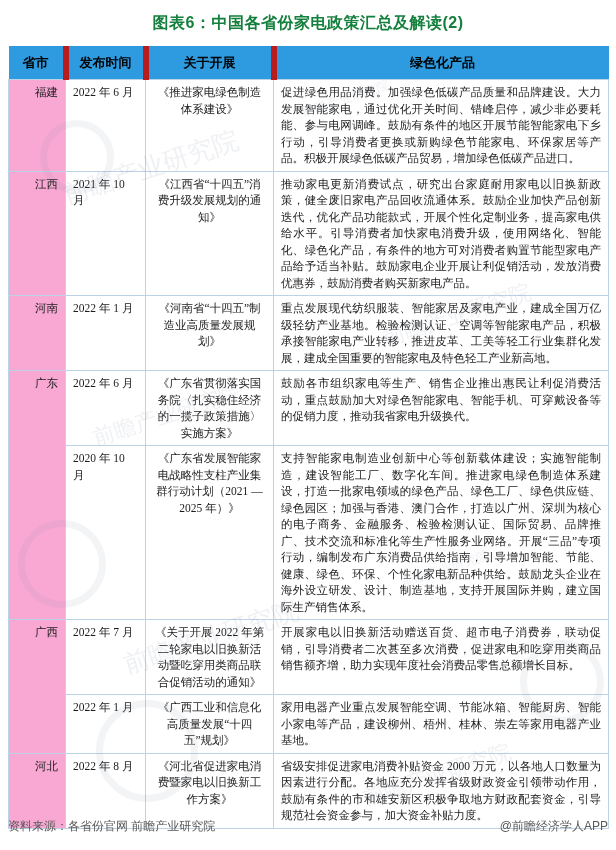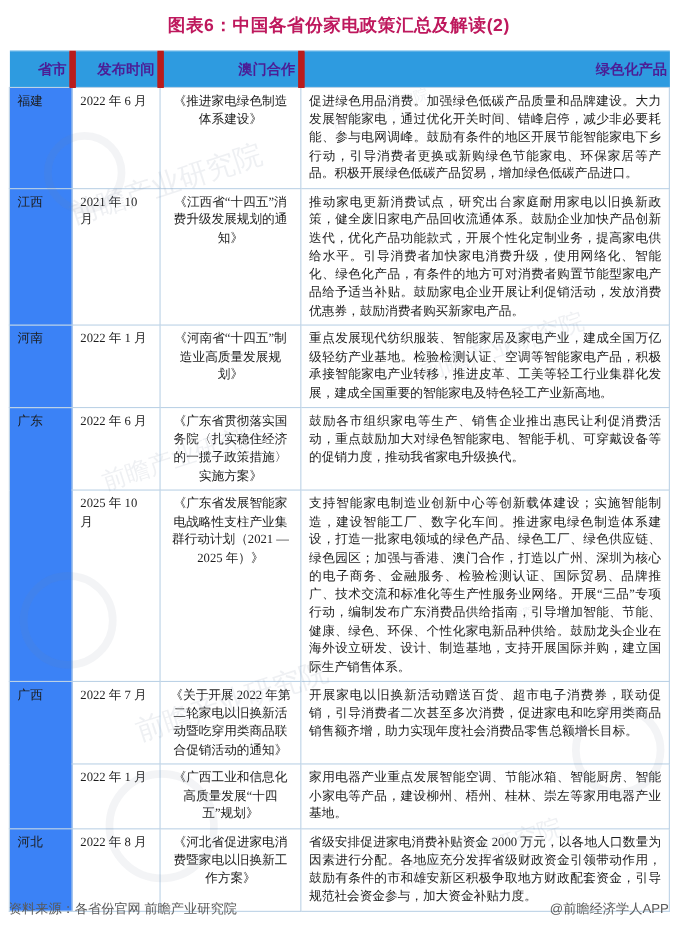--- a/index.html
+++ b/index.html
@@ -3,40 +3,40 @@
 <meta charset="utf-8">
 <style>
   html,body{margin:0;padding:0;}
   body{
     width:616px;height:850px;position:relative;overflow:hidden;background:#ffffff;
     font-family:"Liberation Serif","DejaVu Serif",serif;color:#222;
   }
   .title{
     text-align:center;padding-top:13px;
     font-family:"Liberation Sans","DejaVu Sans",sans-serif;
-    font-weight:bold;font-size:16px;color:#be185d;letter-spacing:.5px;
+    font-weight:bold;font-size:16px;color:#15803d;letter-spacing:.5px;
   }
   table.policy{
     position:absolute;left:8px;top:46px;width:600px;
     border-collapse:collapse;table-layout:fixed;z-index:1;
   }
   table.policy th{
-    background:#2e9be0;color:#4c1d95;
+    background:#2e9be0;color:#000000;
     font-family:"Liberation Sans","DejaVu Sans",sans-serif;
     font-weight:bold;font-size:13px;padding:7px 2px;
-    border-top:1px solid #2e9be0;border-bottom:1px solid #bcd2e6;text-align:right;
+    border-top:1px solid #2e9be0;border-bottom:1px solid #bcd2e6;
   }
   table.policy th + th{border-left:6px solid #b91c1c;}
   table.policy td{
     border:1px solid #bcd2e6;
     font-size:11.5px;line-height:16.5px;
     padding:4px 7px;vertical-align:top;color:#1c1c1c;
   }
   td.prov{
-    background:#3b82f6;text-align:left;vertical-align:middle;
+    background:#f9a8d4;text-align:right;vertical-align:middle;
     font-size:12px;
   }
   td.date{text-align:left;padding:4px 2px;}
   td.policy-name{text-align:center;padding:4px 5px;}
   td.content{text-align:justify;padding:4px 9px;}
   .footer{
     position:absolute;left:8px;right:8px;bottom:15px;
     display:flex;justify-content:space-between;
     font-family:"Liberation Sans","DejaVu Sans",sans-serif;
     font-size:12px;color:#595959;z-index:1;gap:18px;
@@ -66,21 +66,21 @@
   <colgroup>
     <col style="width:57px">
       <col style="width:80px">
       <col style="width:128px">
       <col style="width:335px">
   </colgroup>
   <thead>
     <tr>
       <th>省市</th>
       <th>发布时间</th>
-      <th>澳门合作</th>
+      <th>关于开展</th>
       <th>绿色化产品</th>
     </tr>
   </thead>
   <tbody>
     <tr>
       <td class="prov">福建</td>
       <td class="date">2022 年 6 月</td>
       <td class="policy-name">《推进家电绿色制造体系建设》</td>
       <td class="content">促进绿色用品消费。加强绿色低碳产品质量和品牌建设。大力发展智能家电，通过优化开关时间、错峰启停，减少非必要耗能、参与电网调峰。鼓励有条件的地区开展节能智能家电下乡行动，引导消费者更换或新购绿色节能家电、环保家居等产品。积极开展绿色低碳产品贸易，增加绿色低碳产品进口。</td>
     </tr>
@@ -96,21 +96,21 @@
       <td class="policy-name">《河南省“十四五”制造业高质量发展规划》</td>
       <td class="content">重点发展现代纺织服装、智能家居及家电产业，建成全国万亿级轻纺产业基地。检验检测认证、空调等智能家电产品，积极承接智能家电产业转移，推进皮革、工美等轻工行业集群化发展，建成全国重要的智能家电及特色轻工产业新高地。</td>
     </tr>
     <tr>
       <td class="prov" rowspan="2">广东</td>
       <td class="date">2022 年 6 月</td>
       <td class="policy-name">《广东省贯彻落实国务院〈扎实稳住经济的一揽子政策措施〉实施方案》</td>
       <td class="content">鼓励各市组织家电等生产、销售企业推出惠民让利促消费活动，重点鼓励加大对绿色智能家电、智能手机、可穿戴设备等的促销力度，推动我省家电升级换代。</td>
     </tr>
     <tr>
-      <td class="date">2025 年 10 月</td>
+      <td class="date">2020 年 10 月</td>
       <td class="policy-name">《广东省发展智能家电战略性支柱产业集群行动计划（2021 — 2025 年）》</td>
       <td class="content">支持智能家电制造业创新中心等创新载体建设；实施智能制造，建设智能工厂、数字化车间。推进家电绿色制造体系建设，打造一批家电领域的绿色产品、绿色工厂、绿色供应链、绿色园区；加强与香港、澳门合作，打造以广州、深圳为核心的电子商务、金融服务、检验检测认证、国际贸易、品牌推广、技术交流和标准化等生产性服务业网络。开展“三品”专项行动，编制发布广东消费品供给指南，引导增加智能、节能、健康、绿色、环保、个性化家电新品种供给。鼓励龙头企业在海外设立研发、设计、制造基地，支持开展国际并购，建立国际生产销售体系。</td>
     </tr>
     <tr>
       <td class="prov" rowspan="2">广西</td>
       <td class="date">2022 年 7 月</td>
       <td class="policy-name">《关于开展 2022 年第二轮家电以旧换新活动暨吃穿用类商品联合促销活动的通知》</td>
       <td class="content">开展家电以旧换新活动赠送百货、超市电子消费券，联动促销，引导消费者二次甚至多次消费，促进家电和吃穿用类商品销售额齐增，助力实现年度社会消费品零售总额增长目标。</td>
     </tr>
     <tr>

